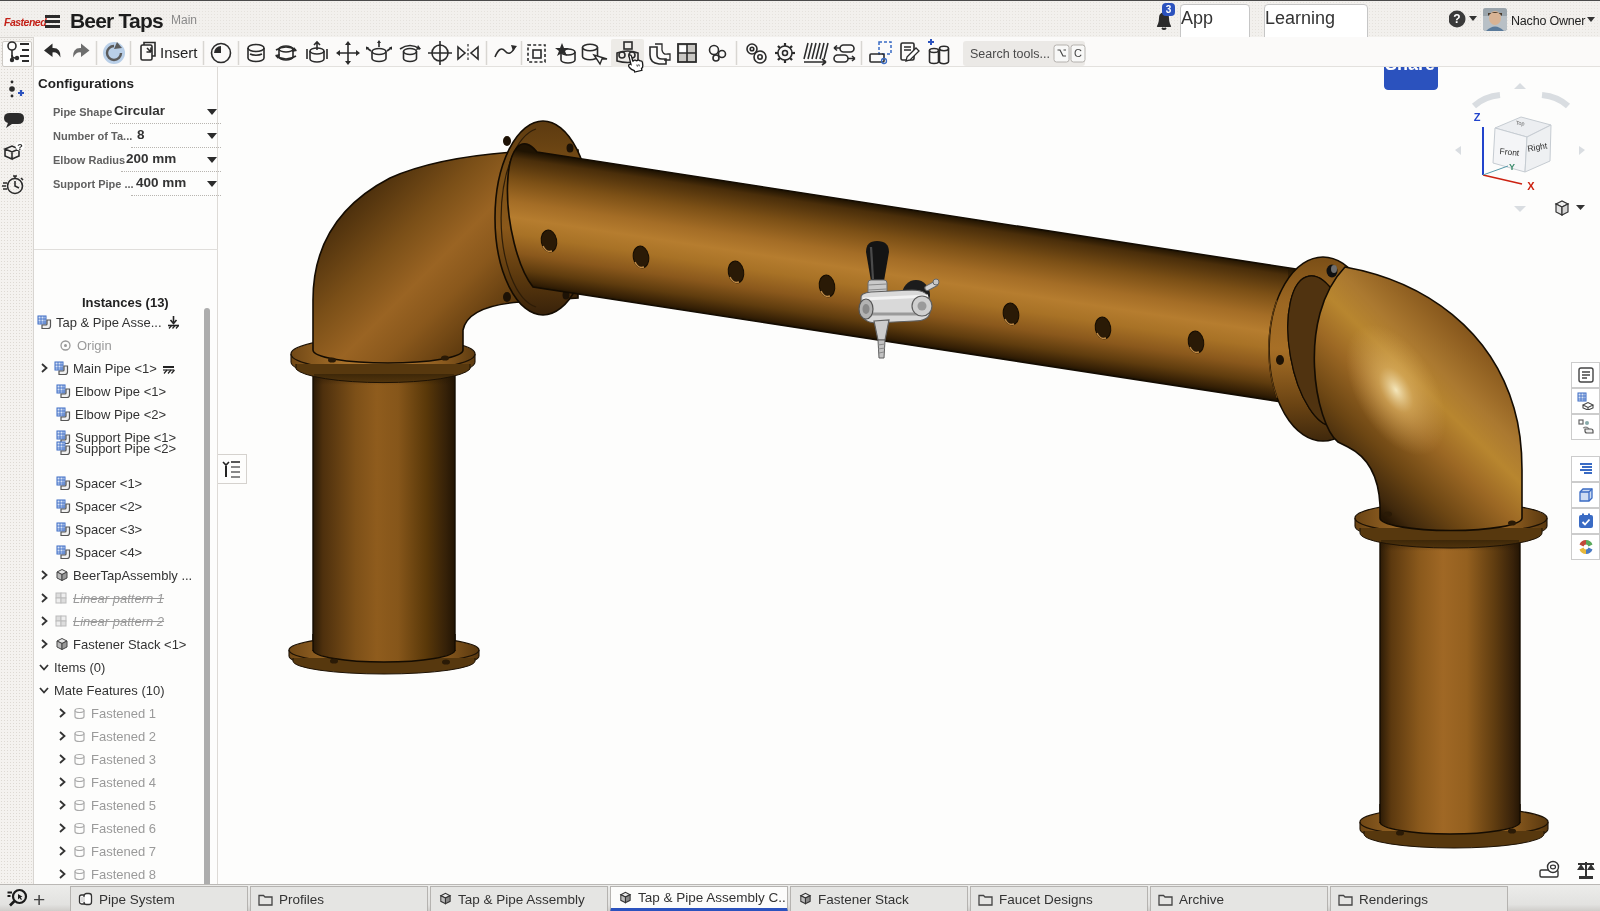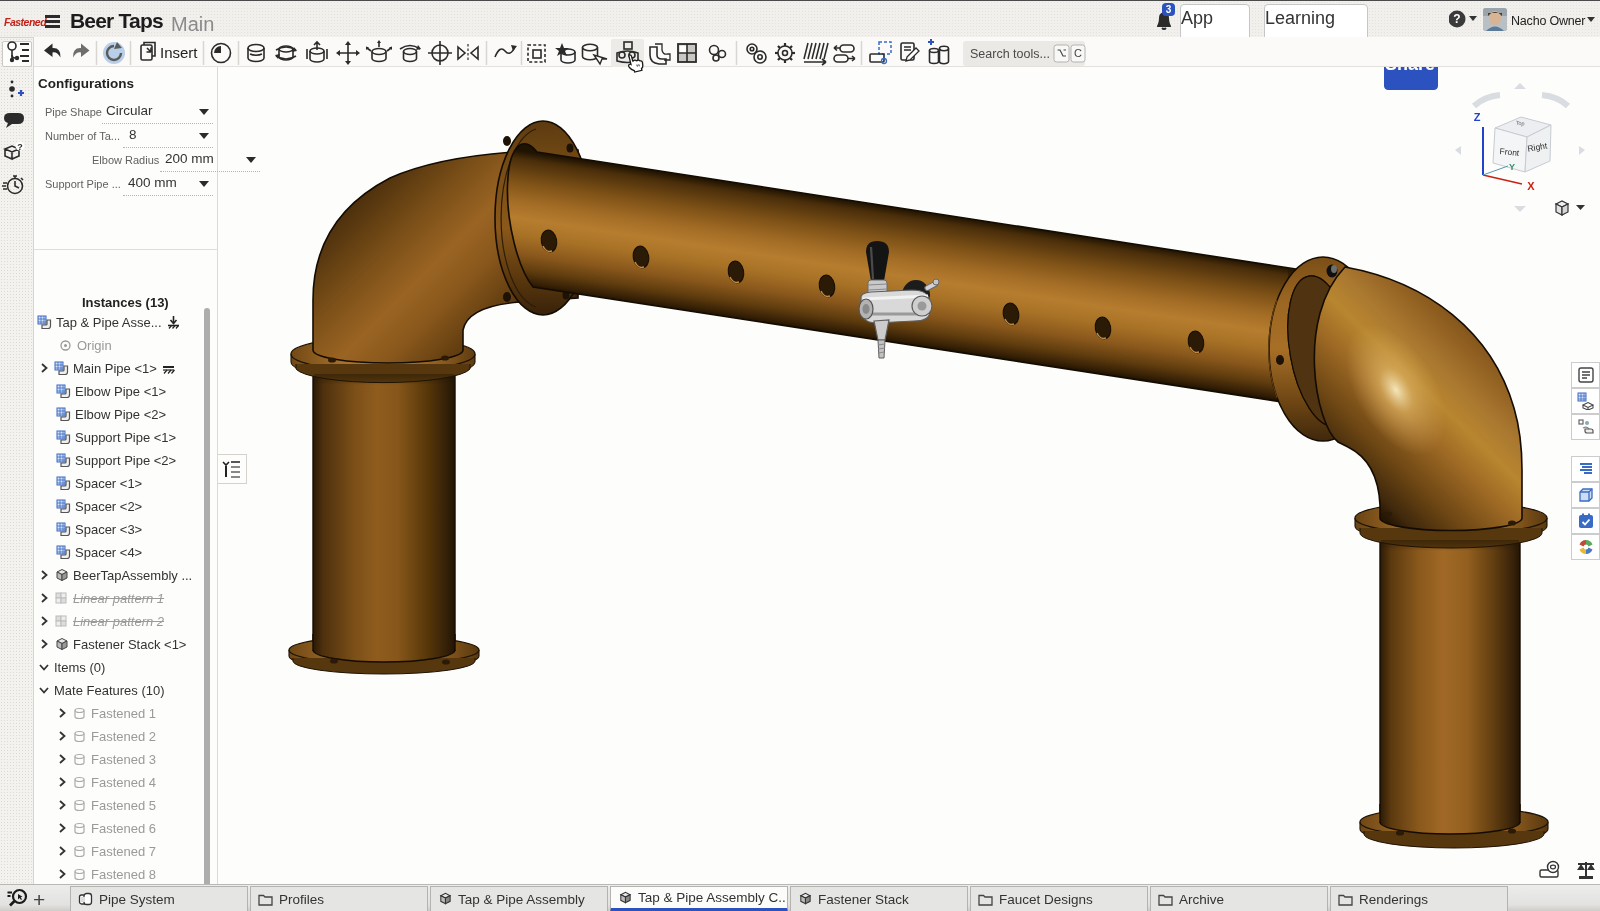--- a/index.html
+++ b/index.html
@@ -8,21 +8,21 @@
 
 
 #header { position:absolute; left:0; top:0; width:1600px; height:37px;
   background:#f2f0ed;
   background-image:radial-gradient(circle, #e5e2dd 0.7px, transparent 0.9px);
   background-size:3px 3px; border-top:1px solid #4a4a4a; }
 #logo { position:absolute; left:4px; top:15px; color:#c32017; font-size:10.5px; font-weight:bold; font-style:italic; letter-spacing:-0.5px; }
 #burger { position:absolute; left:45px; top:14px; width:15px; height:13px; }
 #burger div { height:2.6px; background:#2b2b2b; margin-bottom:2.6px; }
 #doctitle { position:absolute; left:70px; top:8px; font-size:21px; font-weight:bold; color:#1c1c1c; letter-spacing:-0.8px; }
-#docver { position:absolute; left:171px; top:12px; font-size:20px; color:#8a8a8a; }
+#docver { position:absolute; left:171px; top:12px; font-size:12px; color:#8a8a8a; }
 #bell { position:absolute; left:1152px; top:1px; }
 .hbtn { position:absolute; top:3px; height:40px; background:#fff; border:1px solid #c6c6c6; border-radius:4px;
   font-size:18px; color:#333; text-align:left; line-height:27px; }
 #btn-appstore { left:1180px; width:70px; }
 #btn-learning { left:1264px; width:104px; }
 #btn-share { left:1384px; width:54px; background:#2b52be; border-color:#2b52be; color:#fff; font-weight:bold;margin-top:46px; }
 #help { position:absolute; left:1449px; top:9px; }
 #avatar { position:absolute; left:1483px; top:7px; width:24px; height:23px; border-radius:3px; overflow:hidden;
   background:linear-gradient(180deg,#bcc4c9 0%,#8e9aa4 100%); }
 #username { position:absolute; left:1511px; top:13px; font-size:12.5px; color:#222; letter-spacing:-0.2px; }
@@ -36,21 +36,21 @@
   background:#f4f2ef;
   background-image:radial-gradient(circle, #ddd9d3 0.7px, transparent 0.9px);
   background-size:3px 3px;
   border-right:1px solid #d8d5d1; border-top:1px solid #d8d5d1; }
 #treebtn { position:absolute; left:2px; top:3px; width:30px; height:26px; background:#fdfdfc; border:1px solid #ccc9c4; border-radius:2px; }
 
 
 #panel { position:absolute; left:34px; top:67px; width:184px; height:817px; background:#fdfdfc; border-right:1px solid #dddad6; }
 #configbox { position:absolute; left:0; top:0; width:184px; height:183px; border-bottom:1px solid #e0dedb; }
 #configbox h3 { position:absolute; left:4px; top:9px; font-size:13.5px; color:#222; }
-.cfgrow { position:absolute; left:4px; width:184px; height:24px; }
+.cfgrow { position:absolute; left:12px; width:184px; height:24px;font-weight:bold; }
 .cfglabel { position:absolute; left:7px; top:6px; font-size:11px; color:#616161; }
 .cfgval { position:absolute; font-size:13.5px; color:#333; top:3px; }
 .cfgline { position:absolute; height:0; border-bottom:1px dotted #b8b5b0; bottom:0; }
 .cfgcaret { position:absolute; left:161px; top:9px; width:0; height:0; border-left:5px solid transparent; border-right:5px solid transparent; border-top:6px solid #2b2b2b; }
 #filterrow { position:absolute; left:0; top:186px; width:184px; height:44px; }
 #filterbox { position:absolute; left:36px; top:5px; width:108px; height:26px; border:1px solid #9a9a9a; border-radius:3px; background:#fff; }
 #filterbox span { position:absolute; left:6px; top:5px; font-style:italic; color:#9a9a9a; font-size:13px; }
 #instances-h { position:absolute; left:4px; top:228px; font-size:13px; font-weight:bold; color:#222;padding-left:44px; }
 #tree { position:absolute; left:0; top:240px; width:170px; height:577px; overflow:hidden; }
 .trow { position:absolute; height:22px; font-size:13px; color:#333; white-space:nowrap; display:flex; align-items:center; }
@@ -515,21 +515,21 @@
       <span class="cfgval" style="left:68px;">Circular</span>
       <span class="cfgcaret"></span>
       <div class="cfgline" style="left:64px;width:111px;"></div>
     </div>
     <div class="cfgrow" style="top:57px;">
       <span class="cfglabel">Number of Ta...</span>
       <span class="cfgval" style="left:91px;">8</span>
       <span class="cfgcaret"></span>
       <div class="cfgline" style="left:85px;width:90px;"></div>
     </div>
-    <div class="cfgrow" style="top:81px;margin-left:47px;">
+    <div class="cfgrow" style="top:81px;">
       <span class="cfglabel">Elbow Radius</span>
       <span class="cfgval" style="left:80px;">200 mm</span>
       <span class="cfgcaret"></span>
       <div class="cfgline" style="left:75px;width:100px;"></div>
     </div>
     <div class="cfgrow" style="top:105px;">
       <span class="cfglabel">Support Pipe ...</span>
       <span class="cfgval" style="left:90px;text-align:right;">400 mm</span>
       <span class="cfgcaret"></span>
       <div class="cfgline" style="left:85px;width:90px;"></div>
@@ -600,21 +600,21 @@
         </div>
         <div class="trow " style="left:22px;top:119px;">
           <svg width="15" height="15" viewBox="0 0 15 15" style="flex:none">
             <rect x="1" y="1" width="8" height="8" fill="#d6e2f5" stroke="#3a6bc4" stroke-width="1"></rect>
             <path d="M 4 1 L 4 9 M 7 1 L 7 9 M 1 4 L 9 4 M 1 7 L 9 7" stroke="#3a6bc4" stroke-width="0.8"></path>
             <path d="M 5 13.5 L 11 13.5 Q 13.5 13.5 13.5 11 L 13.5 5 L 10 5 L 10 9 Q 10 10 9 10 L 5 10 Z" fill="#f0f0f0" stroke="#555" stroke-width="1.2"></path>
           </svg>
           <span class="gap"></span>
           <span>Support Pipe &lt;1&gt;</span>
         </div>
-        <div class="trow " style="left:22px;top:142px;">
+        <div class="trow " style="left:22px;top:130px;">
           <svg width="15" height="15" viewBox="0 0 15 15" style="flex:none">
             <rect x="1" y="1" width="8" height="8" fill="#d6e2f5" stroke="#3a6bc4" stroke-width="1"></rect>
             <path d="M 4 1 L 4 9 M 7 1 L 7 9 M 1 4 L 9 4 M 1 7 L 9 7" stroke="#3a6bc4" stroke-width="0.8"></path>
             <path d="M 5 13.5 L 11 13.5 Q 13.5 13.5 13.5 11 L 13.5 5 L 10 5 L 10 9 Q 10 10 9 10 L 5 10 Z" fill="#f0f0f0" stroke="#555" stroke-width="1.2"></path>
           </svg>
           <span class="gap"></span>
           <span>Support Pipe &lt;2&gt;</span>
         </div>
         <div class="trow " style="left:22px;top:165px;">
           <svg width="15" height="15" viewBox="0 0 15 15" style="flex:none">

